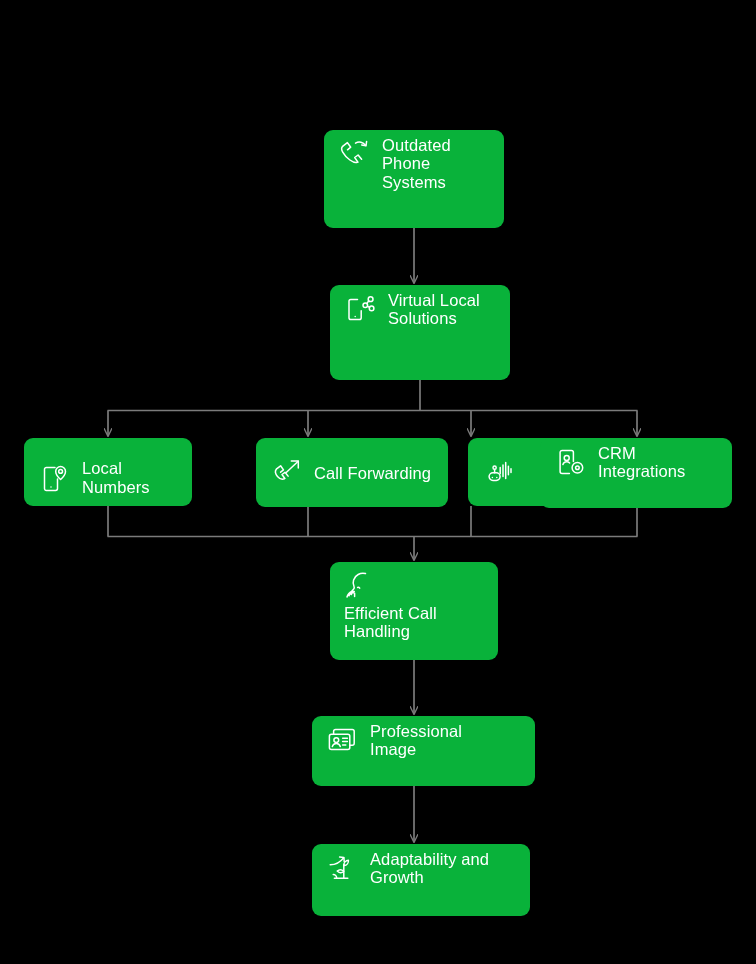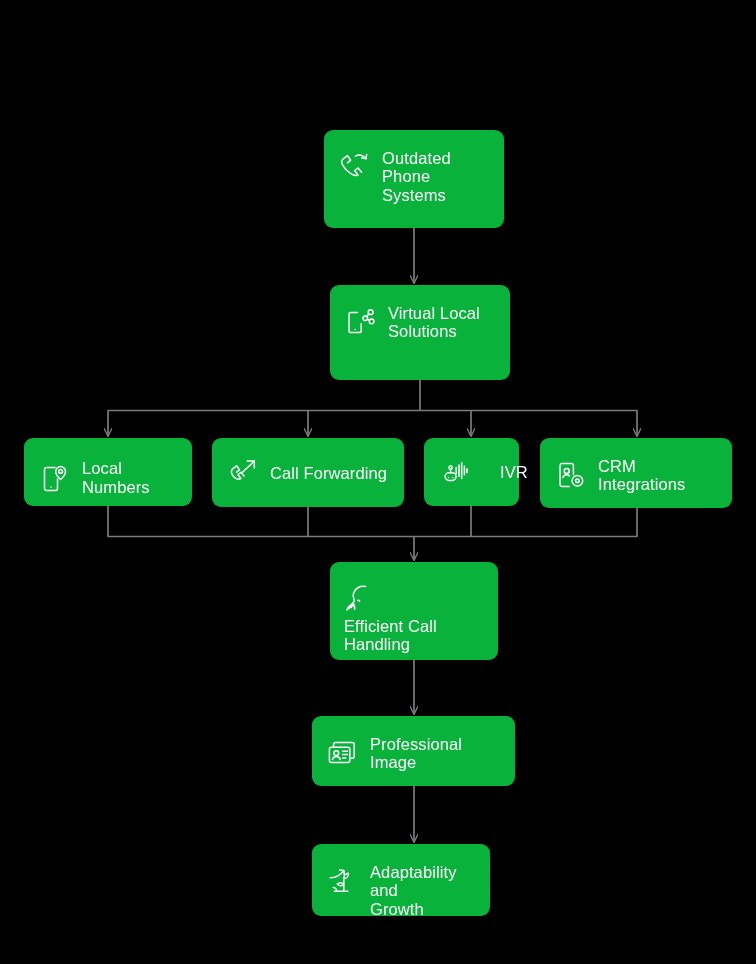--- a/index.html
+++ b/index.html
@@ -26,21 +26,21 @@
     height: 964px;
     pointer-events: none;
   }
   .node {
     position: absolute;
     box-sizing: border-box;
     background: #09b23a;
     border-radius: 9px;
     display: flex;
     align-items: flex-start;
-    padding: 18px 12px 10px 14px;
+    padding: 5px 12px 10px 14px;
     color: #ffffff;
   }
   .node .ico {
     flex: 0 0 auto;
     width: 34px;
     height: 34px;
     margin-right: 10px;
     margin-top: 2px;
     display: block;
   }
@@ -48,21 +48,21 @@
   .node .label {
     font-size: 16.5px;
     line-height: 1.12;
     letter-spacing: 0.1px;
     font-weight: 400;
     white-space: pre-line;
     color: #ffffff;
     padding-top: 1px;
   }
   
-  .node.mid { align-items: center; padding-top: 10px; }
+  .node.mid { align-items: center; padding-top: 10px; margin-left: 44px; }
   .node.mid .ico { margin-top: 0; }
 </style>
 </head>
 <body>
 
 <div id="canvas">
 
   <svg id="edges" viewBox="0 0 756 964" width="756" height="964">
     <defs>
       <marker id="arrow" viewBox="0 0 10 10" refX="8.5" refY="5" markerWidth="5.2" markerHeight="5.2" orient="auto-start-reverse">
@@ -182,35 +182,35 @@
       <svg viewBox="0 0 34 34" fill="none" stroke="#ffffff" stroke-width="1.5" stroke-linecap="round" stroke-linejoin="round">
         <path d="M21.5 4.6c-5.3-1.3-10.3 1.6-11.9 6.3-.8 2.4-.5 4.3.3 6.1.6 1.4.5 2.2-.2 3l-1.5 1.7c-.5.6-.3 1.4.4 1.7l2 .9v3.3"></path>
         <path d="M13.6 18.4c.8-.2 1.6 0 2.1.7"></path>
         <path d="M7.3 25.5c.5-1.5 1.6-2.6 3-3.1M5 26.8c.6-2.1 2.1-3.7 4.1-4.5M3 28c.7-2.7 2.7-4.8 5.3-5.8"></path>
       </svg>
     </span>
     <span class="label">Efficient Call
 Handling</span>
   </div>
 
-  <div class="node" style="left:312px; top:716px; width:203px; height:70px;">
+  <div class="node" style="left:312px; top:716px; width:223px; height:70px;">
     <span class="ico">
       <svg viewBox="0 0 34 34" fill="none" stroke="#ffffff" stroke-width="1.5" stroke-linecap="round" stroke-linejoin="round">
         <path d="M7.6 11.2V8.6a2 2 0 0 1 2-2h16.6a2 2 0 0 1 2 2v11.6a2 2 0 0 1-2 2h-2.3"></path>
         <rect x="3.4" y="11.2" width="20.4" height="15.4" rx="2"></rect>
         <circle cx="10.3" cy="17.1" r="2.4"></circle>
         <path d="M6.3 23.6c.4-1.9 2.1-3.2 4-3.2s3.6 1.3 4 3.2"></path>
         <path d="M16.6 15.2h4.8M16.6 18.6h4.8M16.6 22h3.2"></path>
       </svg>
     </span>
     <span class="label">Professional
 Image</span>
   </div>
 
-  <div class="node" style="left:312px; top:844px; width:178px; height:72px;">
+  <div class="node" style="left:312px; top:844px; width:218px; height:72px;">
     <span class="ico">
       <svg viewBox="0 0 34 34" fill="none" stroke="#ffffff" stroke-width="1.5" stroke-linecap="round" stroke-linejoin="round">
         <path d="M4.2 13.8c4.6 0 10-2.4 13.4-6.9"></path>
         <path d="M13.6 6.1l4.3.4.3 4.3"></path>
         <path d="M17.8 27.2V13.6"></path>
         <path d="M17.8 14.4c0-2.6 2-4.8 4.6-5.1.3 2.7-1.6 5-4.2 5.3"></path>
         <path d="M17.8 20.2c-1.9-1.7-4.7-1.8-6.6-.1 1.8 1.9 4.6 2.1 6.5.4"></path>
         <path d="M8.4 27.3h13.4"></path>
         <path d="M7.2 23.5c1.9 0 3.5 1.7 3.5 3.8"></path>
       </svg>

